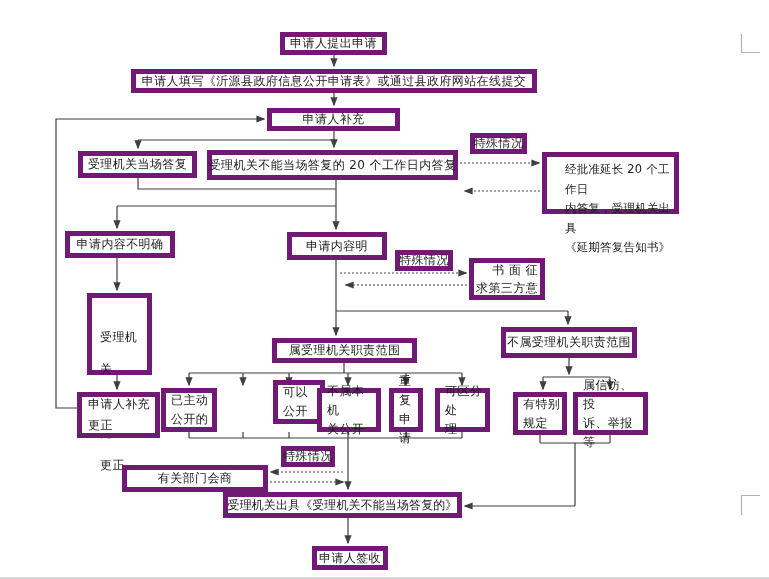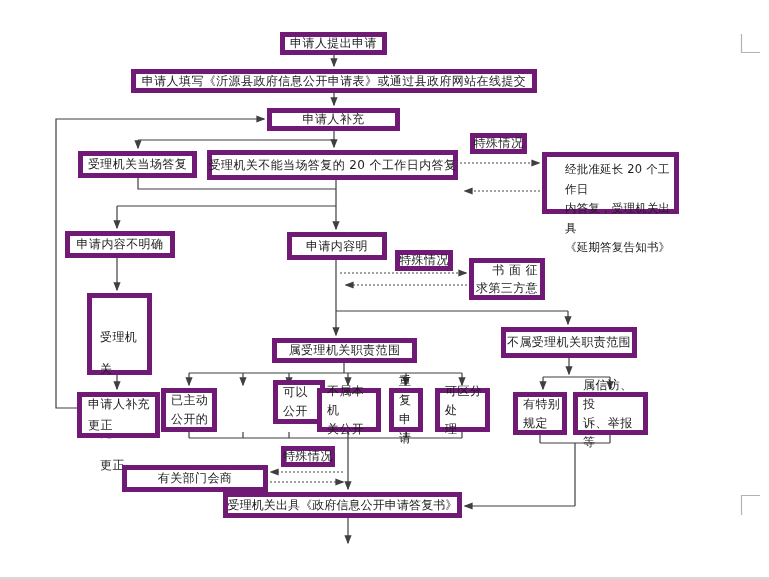--- a/index.html
+++ b/index.html
@@ -111,16 +111,17 @@
   <div class="node cell" style="left:389px;top:388px;width:34px;height:44px">重复
 申请</div>
   <div class="node cell" style="left:435px;top:388px;width:55px;height:44px">可区分处
 理</div>
   <div class="node cell" style="left:513px;top:392px;width:54px;height:43px">有特别
 规定</div>
   <div class="node cell" style="left:573px;top:392px;width:75px;height:43px">属信访、投
 诉、举报等</div>
   <div class="node center" style="left:281px;top:446px;width:54px;height:21px">特殊情况</div>
   <div class="node center" style="left:122px;top:465px;width:146px;height:27px">有关部门会商</div>
-  <div class="node center tight" style="left:223px;top:492px;width:239px;height:26px">受理机关出具《政府信息公开申请答复书》</div>
+  <div class="node center tight" style="left:223px;top:492px;width:239px;height:26px">受理机关出具《受理机关不能当场答复的》</div>
+  <div class="node center" style="left:312px;top:546px;width:76px;height:24px">申请人签收</div>
 
   <div class="bottom-edge"></div>
 </div>
 
 </body></html>

